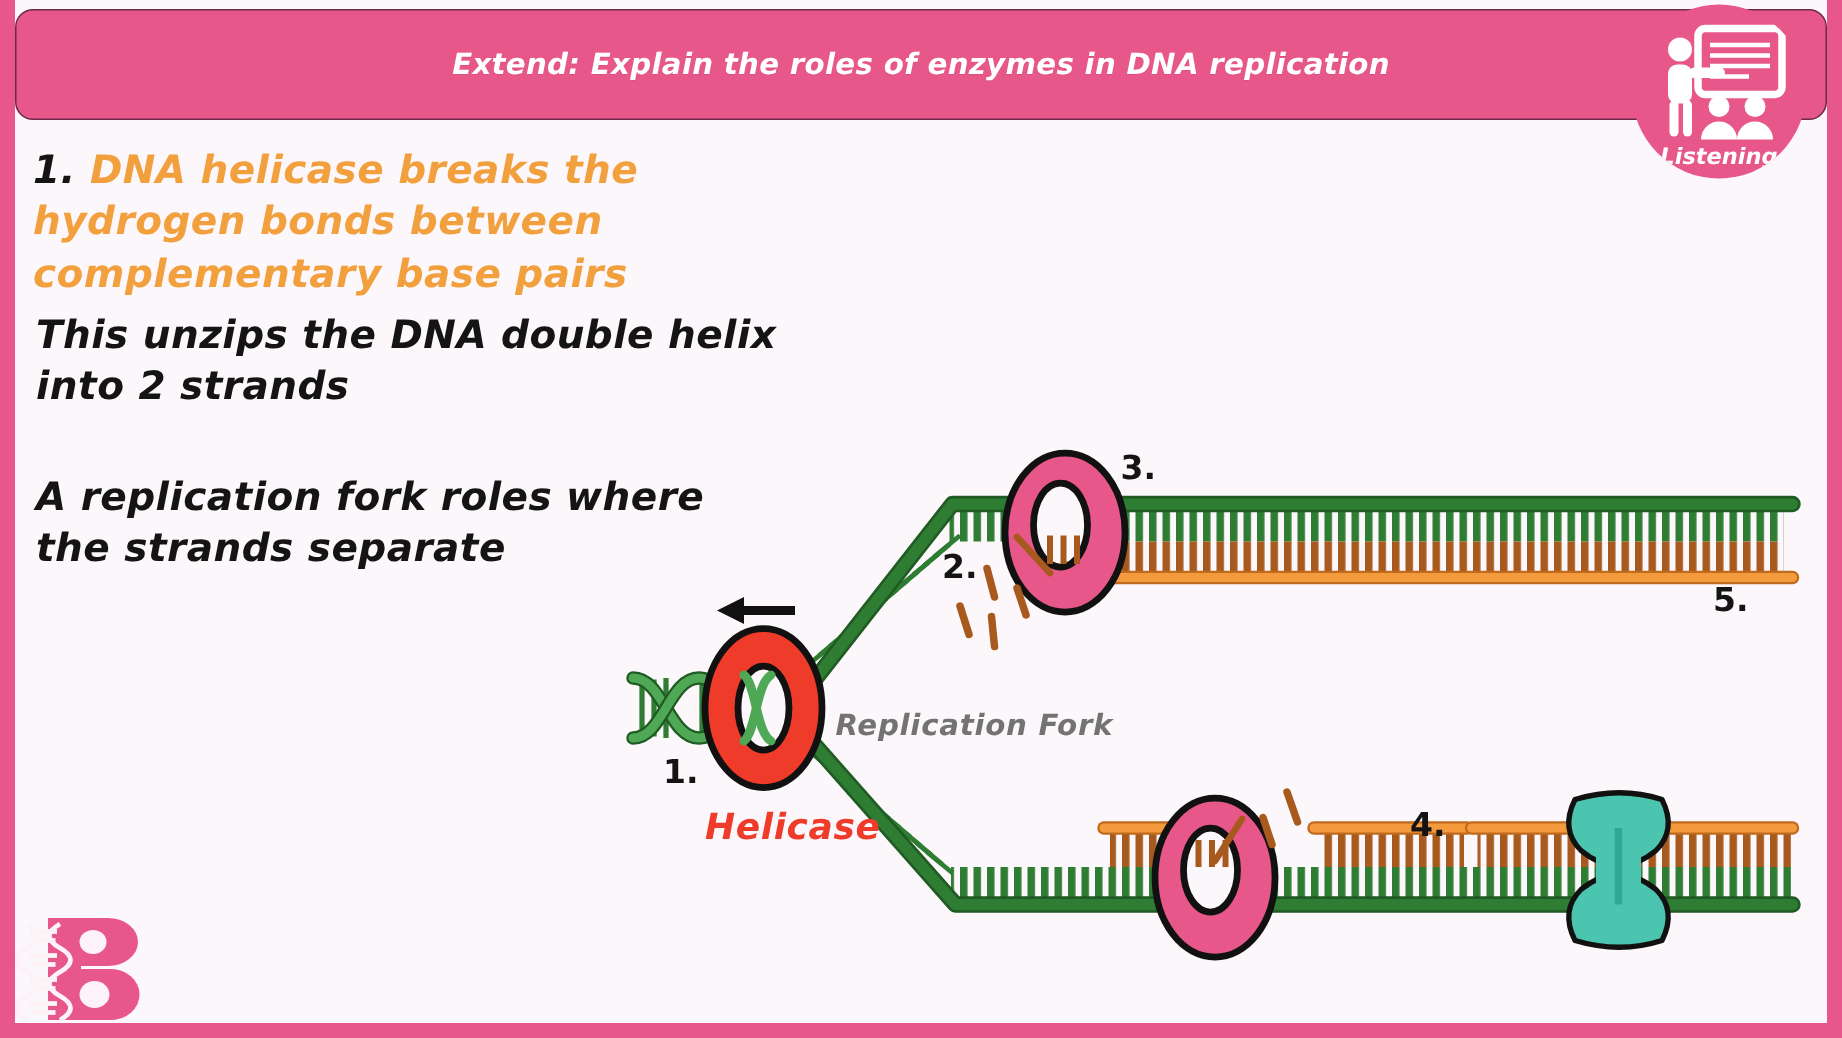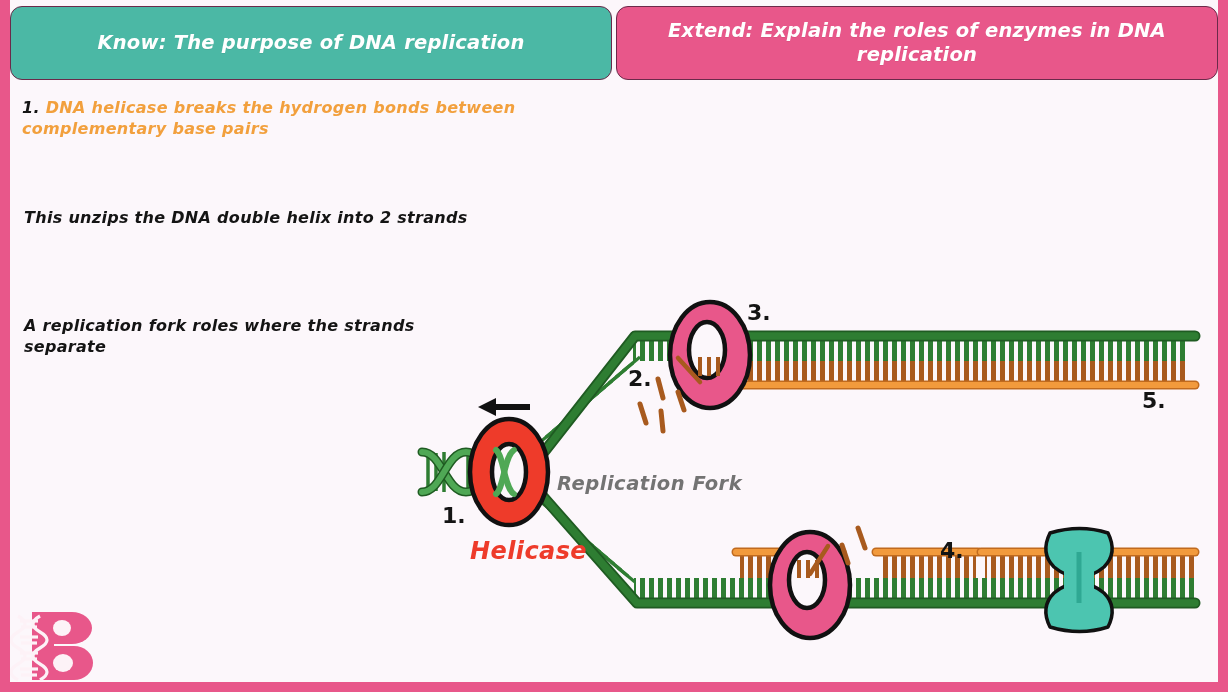--- a/index.html
+++ b/index.html
@@ -67,21 +67,21 @@
   .tab.know   { background: #4BB8A5; }
   .tab.apply  { background: #E8903C; }
   .tab.extend { background: #E8578A; }
 
   
   .body-text {
     position: absolute;
     font-family: "DejaVu Sans", sans-serif;
     font-style: italic;
     font-weight: bold;
-    font-size: 16px;
+    font-size: 26px;
     line-height: 1.32;
     letter-spacing: 0.3px;
     color: #141414;
   }
   #step1-text { left: 12px; top: 97px;  width: 540px; }
   #step1-num  { color: #141414; }
   #step1-body { color: #F2A03D; }
 
   #unzip-text { left: 14px; top: 207px; width: 520px; }
   #fork-text  { left: 14px; top: 315px; width: 470px; }
@@ -159,33 +159,58 @@
     letter-spacing: 0.5px;
   }
 </style>
 </head>
 <body>
 
 <div id="slide">
   <div id="canvas">
 
     <div id="tabs">
-      <div class="tab know">Know: The purpose of DNA replication</div>
       <div class="tab extend">Extend: Explain the roles of enzymes in DNA replication</div>
     </div>
 
     <div class="body-text" id="step1-text">
       <span id="step1-num">1.</span>
       <span id="step1-body">DNA helicase breaks the hydrogen bonds between complementary base pairs</span>
     </div>
 
     <div class="body-text" id="unzip-text">This unzips the DNA double helix into 2 strands</div>
 
     <div class="body-text" id="fork-text">A replication fork roles where the strands separate</div>
 
+    <div id="listening-badge">
+      <svg width="116" height="116" viewBox="0 0 116 116">
+
+        <rect x="44" y="16" width="56" height="44" rx="5" fill="none" stroke="#FFFFFF" stroke-width="5"></rect>
+        <line x1="52" y1="27" x2="92" y2="27" stroke="#FFFFFF" stroke-width="3"></line>
+        <line x1="52" y1="34" x2="92" y2="34" stroke="#FFFFFF" stroke-width="3"></line>
+        <line x1="52" y1="41" x2="92" y2="41" stroke="#FFFFFF" stroke-width="3"></line>
+        <line x1="52" y1="48" x2="78" y2="48" stroke="#FFFFFF" stroke-width="3"></line>
+
+        <circle cx="32" cy="30" r="8" fill="#FFFFFF"></circle>
+
+        <rect x="24" y="40" width="16" height="26" rx="6" fill="#FFFFFF"></rect>
+
+        <rect x="38" y="42" width="24" height="7" rx="3.5" fill="#FFFFFF"></rect>
+
+        <rect x="25" y="64" width="6" height="24" rx="3" fill="#FFFFFF"></rect>
+        <rect x="34" y="64" width="6" height="24" rx="3" fill="#FFFFFF"></rect>
+
+        <circle cx="58" cy="68" r="7" fill="#FFFFFF"></circle>
+        <path d="M46 90 a12 12 0 0 1 24 0 z" fill="#FFFFFF"></path>
+
+        <circle cx="82" cy="68" r="7" fill="#FFFFFF"></circle>
+        <path d="M70 90 a12 12 0 0 1 24 0 z" fill="#FFFFFF"></path>
+      </svg>
+      <div id="listening-label">Listening</div>
+    </div>
 
     <div id="b-logo">
       <svg width="96" height="72" viewBox="0 0 96 72">
 
         <path d="M30 2 H62 a20 16 0 0 1 0 32 H30 Z" fill="#E8578A"></path>
         <path d="M30 36 H64 a19 17 0 0 1 0 34 H30 Z" fill="#E8578A"></path>
         <rect x="22" y="2" width="22" height="68" fill="#E8578A"></rect>
 
         <g stroke="#FDF2F7" stroke-width="3.2" fill="none">
           <path d="M8 6 q14 8 0 16 q-14 8 0 16 q14 8 0 16 q-14 8 0 16"></path>

